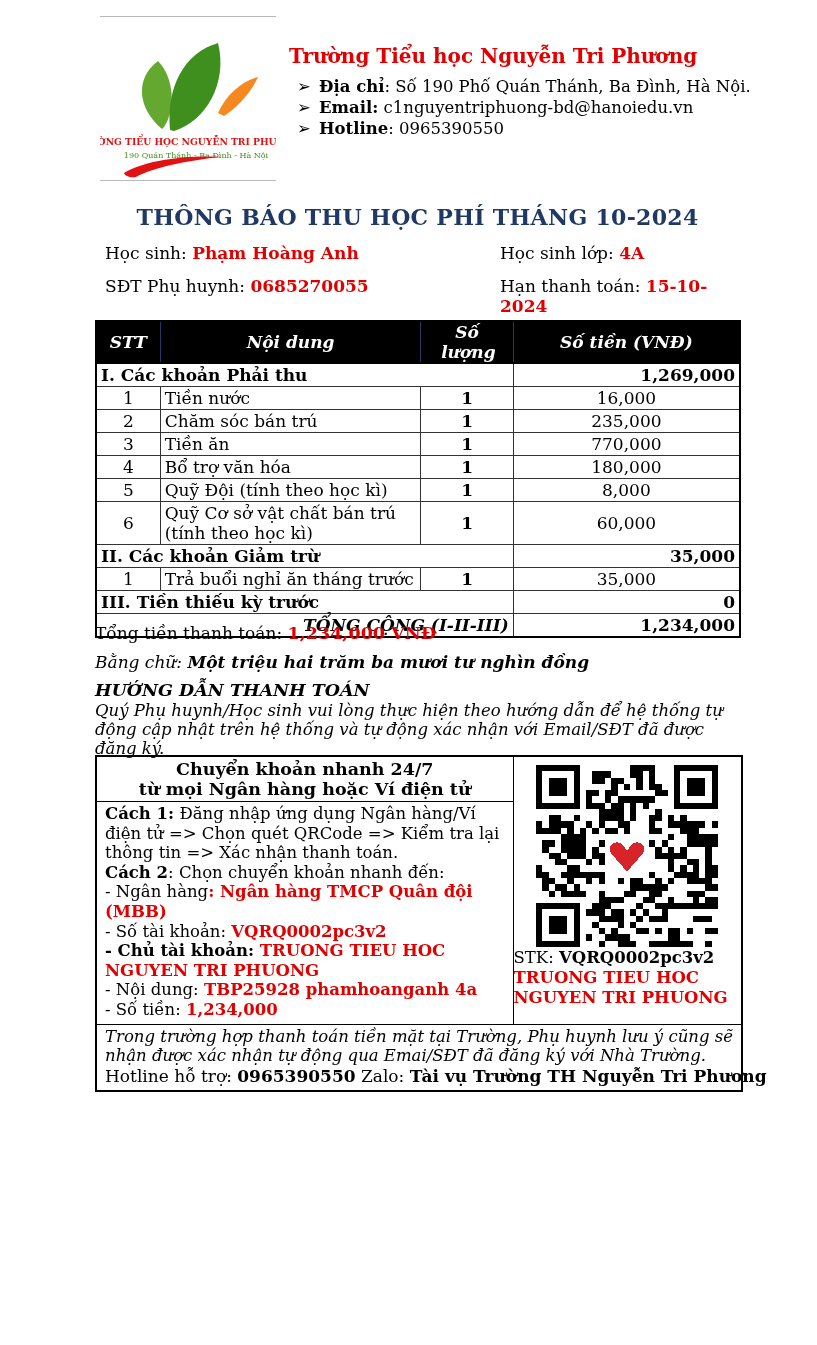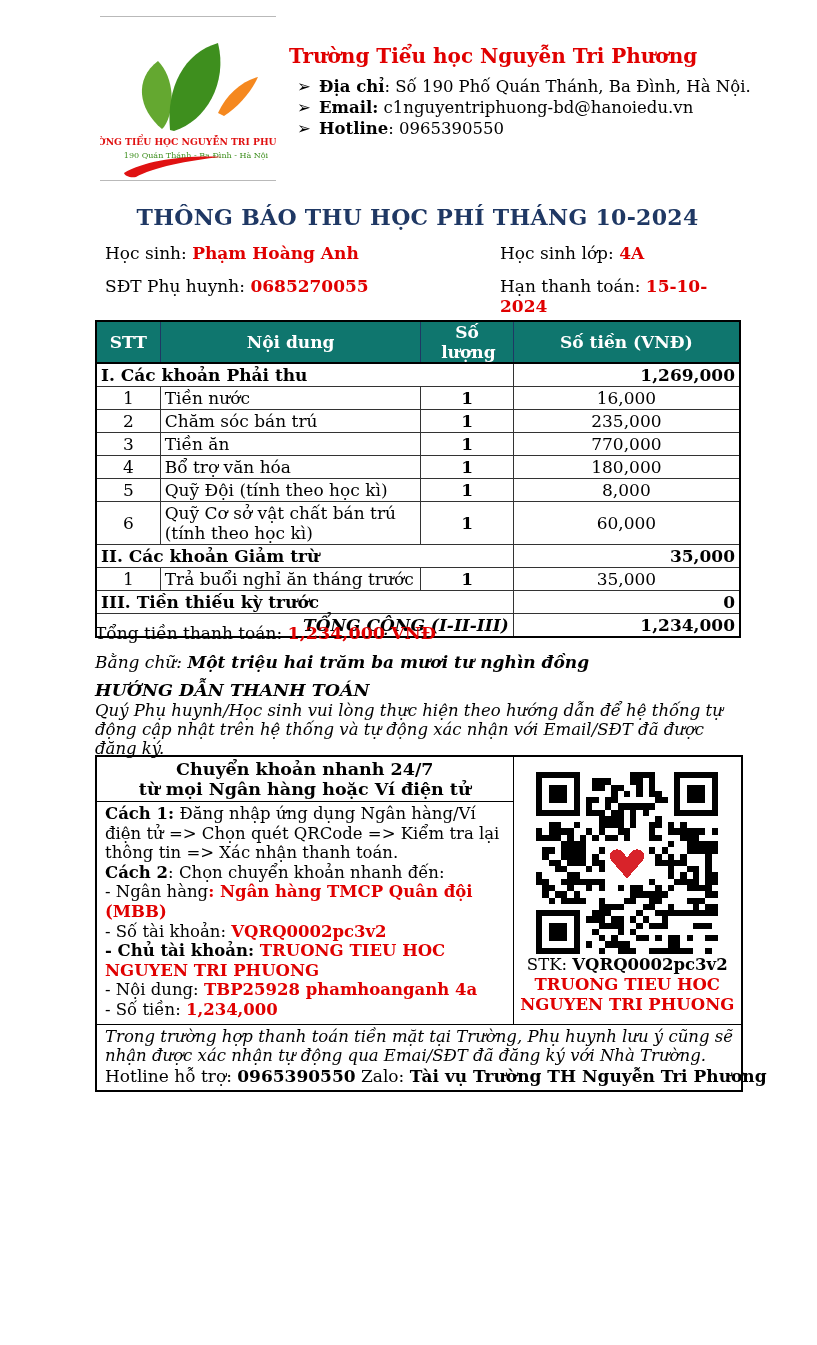--- a/index.html
+++ b/index.html
@@ -26,22 +26,22 @@
     color:#1f3864; font-weight:bold; font-size:22px; letter-spacing:.3px; }
   .info-block { position:absolute; left:105px; top:243px; width:640px;
     display:grid; grid-template-columns:395px 245px; font-size:17px; }
   .info-cell { line-height:20px; }
   .r2 { margin-top:13px; }
 
   
   .fee-table { position:absolute; left:95px; top:320px; width:646px;
     border-collapse:collapse; border:2px solid #000; table-layout:fixed; }
   .fee-table th, .fee-table td { border:1px solid #333; }
-  .fee-table th { background:#0f766e; color:#fff; font-size:17px; font-weight:bold;
-    height:40px; vertical-align:middle; border-color:#1f3864; border-bottom:2px solid #000; }
+  .fee-table th { background:#000000; color:#fff; font-size:17px; font-weight:bold;
+    height:40px; vertical-align:middle; border-color:#1f3864; border-bottom:2px solid #000;font-style:italic; }
   .fee-table th + th { border-left:1px solid #cfd6e4; }
   .fee-table td { font-size:17px; padding:1px 4px; height:21px; vertical-align:middle; }
   .col-stt { width:64px; } .col-name { width:260px; } .col-qty { width:92px; } .col-amt { width:226px; }
   .qty-head { width:52px; margin:0 auto; line-height:20px; }
   .c-stt { text-align:center; }
   .c-name { text-align:left; padding-left:8px; }
   .c-qty { text-align:center; font-weight:bold; }
   .c-amt { text-align:center; }
   .section-label { font-weight:bold; font-size:18px; padding-left:6px; }
   .section-amt { font-weight:bold; font-size:18px; text-align:right; padding-right:4px;margin-left:20px; }
@@ -55,21 +55,21 @@
   .guide-title { font-weight:bold; font-style:italic; font-size:17.5px; margin-bottom:1px; }
   .guide-note { font-style:italic; font-size:16.5px; line-height:19px; }
 
   
   .pay-table { position:absolute; left:95px; top:755px; width:646px;
     border-collapse:collapse; border:2px solid #000; table-layout:fixed; }
   .pay-table td { border:1px solid #000; vertical-align:top; }
   .pay-left-col { width:417px; }
   .pay-head { text-align:center; font-weight:bold; font-size:17.5px; line-height:20px; padding:2px 8px; }
   .pay-instr { padding:2px 8px 4px; font-size:16.5px; line-height:19.6px; }
-  .qr-cell { width:229px; text-align:center; padding-top:15px; }
+  .qr-cell { width:229px; padding-top:8px; }
   .qr-svg { width:182px; height:182px; display:block; margin:0 auto; }
   .stk-line { font-size:16.5px; line-height:20px; margin-top:1px; }
   .qr-holder { color:#e00000; font-weight:bold; font-size:16.5px; line-height:20px; }
   .pay-footer { padding:2px 8px 3px; }
   .cash-note { font-style:italic; font-size:16.5px; line-height:19.5px; }
   .hotline-line { font-size:17px; line-height:21px; white-space:nowrap; }
 </style>
 </head>
 <body>
 

